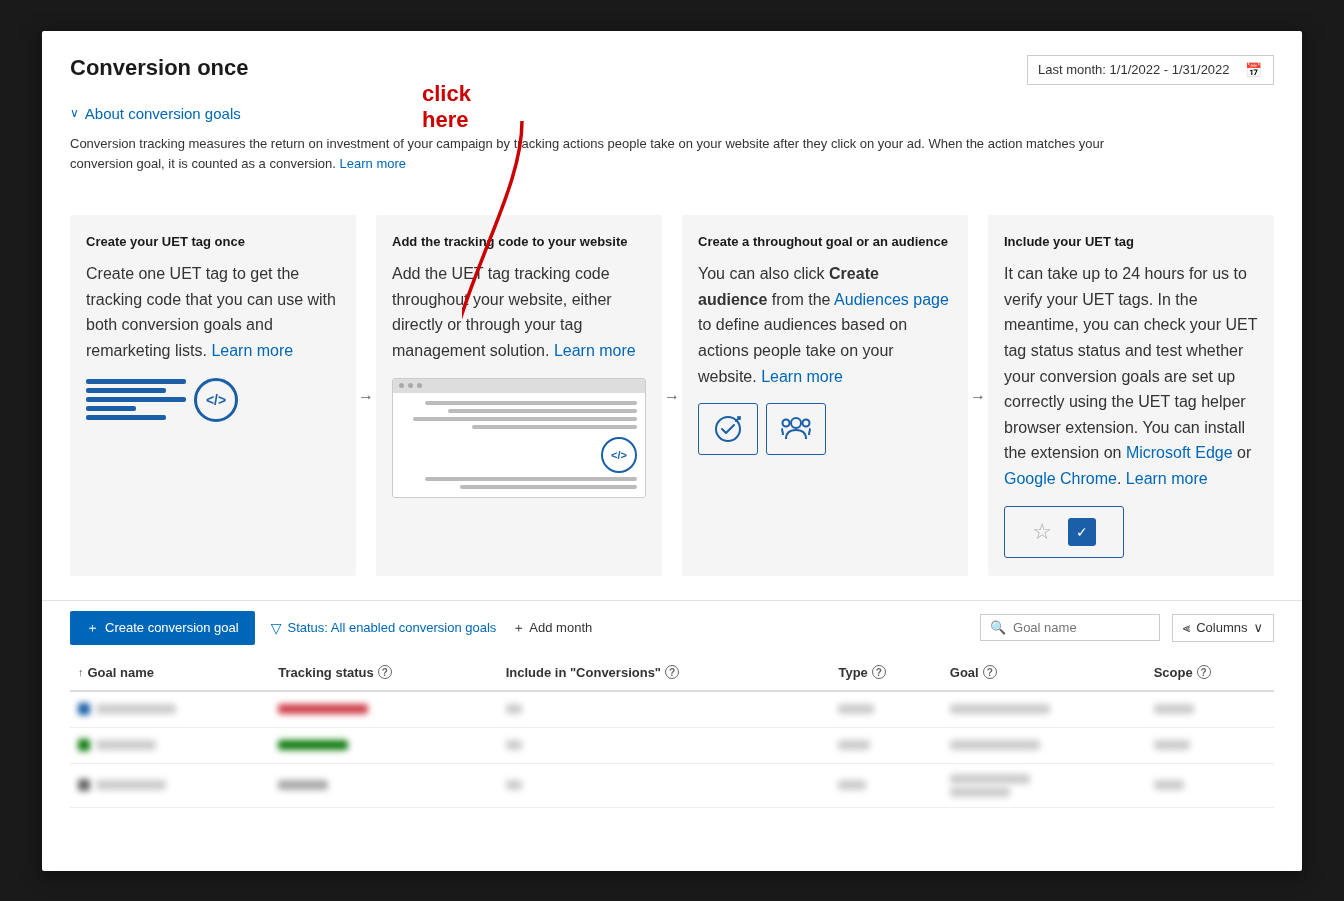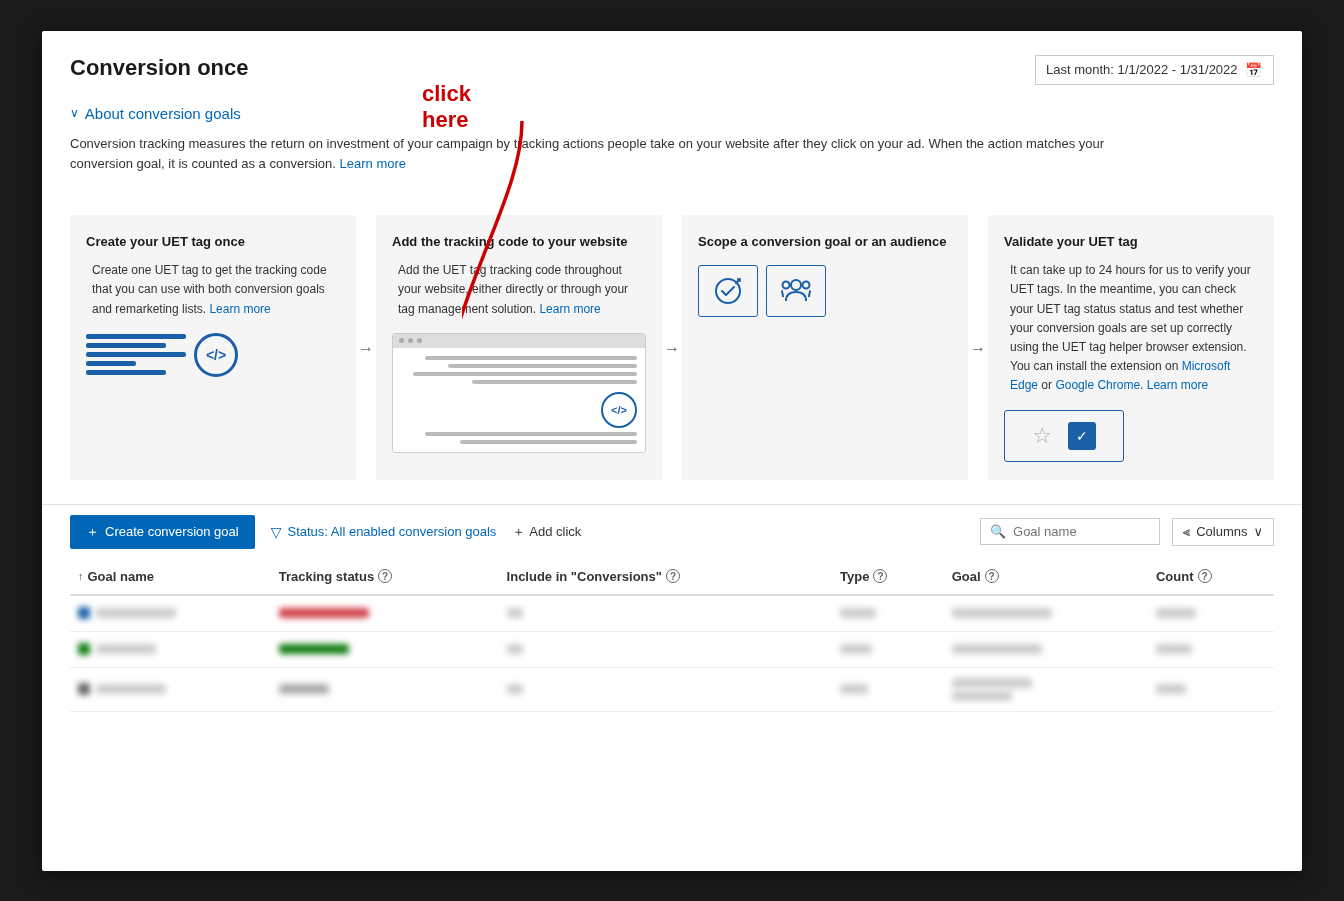--- a/index.html
+++ b/index.html
@@ -32,21 +32,21 @@
       font-weight: 600;
       color: #1a1a1a;
     }
     .date-picker {
       display: flex;
       align-items: center;
       border: 1px solid #ccc;
       padding: 6px 10px;
       font-size: 13px;
       color: #333;
-      gap: 8px;
+      gap: 16px;
       cursor: pointer;
     }
     .date-picker-icon {
       color: #555;
       font-size: 14px;
     }
 
     
     .annotation {
       position: absolute;
@@ -113,25 +113,24 @@
       position: relative;
     }
     .step-card h3 {
       font-size: 13px;
       font-weight: 600;
       color: #1a1a1a;
       margin-bottom: 10px;
       line-height: 1.4;
     }
     .step-card p {
-      font-size: 12px;
+      font-size: 16px;
       color: #333;
       line-height: 1.6;
       margin-bottom: 8px;
-      margin-left: 6px;
     }
     .step-arrow {
       position: absolute;
       right: -18px;
       top: 50%;
       transform: translateY(-50%);
       color: #666;
       font-size: 16px;
       z-index: 1;
     }
@@ -463,21 +462,22 @@
           <div class="browser-line" style="width:70%"></div>
           <div class="browser-code-badge">&lt;/&gt;</div>
           <div class="browser-line" style="width:90%"></div>
           <div class="browser-line" style="width:75%"></div>
         </div>
       </div>
       <span class="step-arrow">→</span>
     </div>
 
     <div class="step-card">
-      <h3>Scope a conversion goal or an audience</h3>
+      <h3>Create a throughout goal or an audience</h3>
+      <p>You can also click <strong>Create audience</strong> from the <a class="learn-more">Audiences page</a> to define audiences based on actions people take on your website. <a class="learn-more">Learn more</a></p>
       <div class="goal-icons">
         <div class="goal-icon-box">
           <svg class="goal-icon-svg" viewBox="0 0 32 32" fill="none" stroke="#1a5fa8" stroke-width="2">
             <circle cx="16" cy="16" r="12"></circle>
             <path d="M10 16 l4 4 l8-8" stroke-linecap="round" stroke-linejoin="round"></path>
             <path d="M24 8 L28 4" stroke-linecap="round"></path>
             <path d="M26 4 l2 2" stroke-linecap="round"></path>
           </svg>
         </div>
         <div class="goal-icon-box">
@@ -488,42 +488,42 @@
             <path d="M29 22 c0-4 2-6 0-6"></path>
             <circle cx="6" cy="10" r="3.5"></circle>
             <path d="M3 22 c0-4-2-6 0-6"></path>
           </svg>
         </div>
       </div>
       <span class="step-arrow">→</span>
     </div>
 
     <div class="step-card">
-      <h3>Validate your UET tag</h3>
+      <h3>Include your UET tag</h3>
       <p>It can take up to 24 hours for us to verify your UET tags. In the meantime, you can check your UET tag status status and test whether your conversion goals are set up correctly using the UET tag helper browser extension. You can install the extension on <a class="learn-more">Microsoft Edge</a> or <a class="learn-more">Google Chrome</a>. <a class="learn-more">Learn more</a></p>
       <div class="uet-validate-illus">
         <span class="star-icon">☆</span>
         <div class="puzzle-icon">✓</div>
       </div>
     </div>
 
   </div>
 
   <div class="toolbar">
     <button class="btn-create">
       <span>＋</span>
       <span>Create conversion goal</span>
     </button>
     <div class="filter-status">
       <span class="filter-icon">▽</span>
       <span>Status: All enabled conversion goals</span>
     </div>
     <div class="add-filter">
       <span>＋</span>
-      <span>Add click</span>
+      <span>Add month</span>
     </div>
     <div class="toolbar-right">
       <div class="search-box">
         <span class="search-icon">🔍</span>
         <input type="text" placeholder="Goal name" style="">
       </div>
       <div class="columns-btn">
         <span>⫷</span>
         <span>Columns</span>
         <span>∨</span>
@@ -560,21 +560,21 @@
             </div>
           </th>
           <th>
             <div class="th-content">
               <span>Goal</span>
               <span class="help-icon">?</span>
             </div>
           </th>
           <th>
             <div class="th-content">
-              <span>Count</span>
+              <span>Scope</span>
               <span class="help-icon">?</span>
             </div>
           </th>
         </tr>
       </thead>
       <tbody>
         <tr class="table-row">
           <td>
             <div style="display:flex;gap:6px;align-items:center;">
               <span class="blur-block blur-blue" style="width:12px;height:12px;border-radius:2px;"></span>

